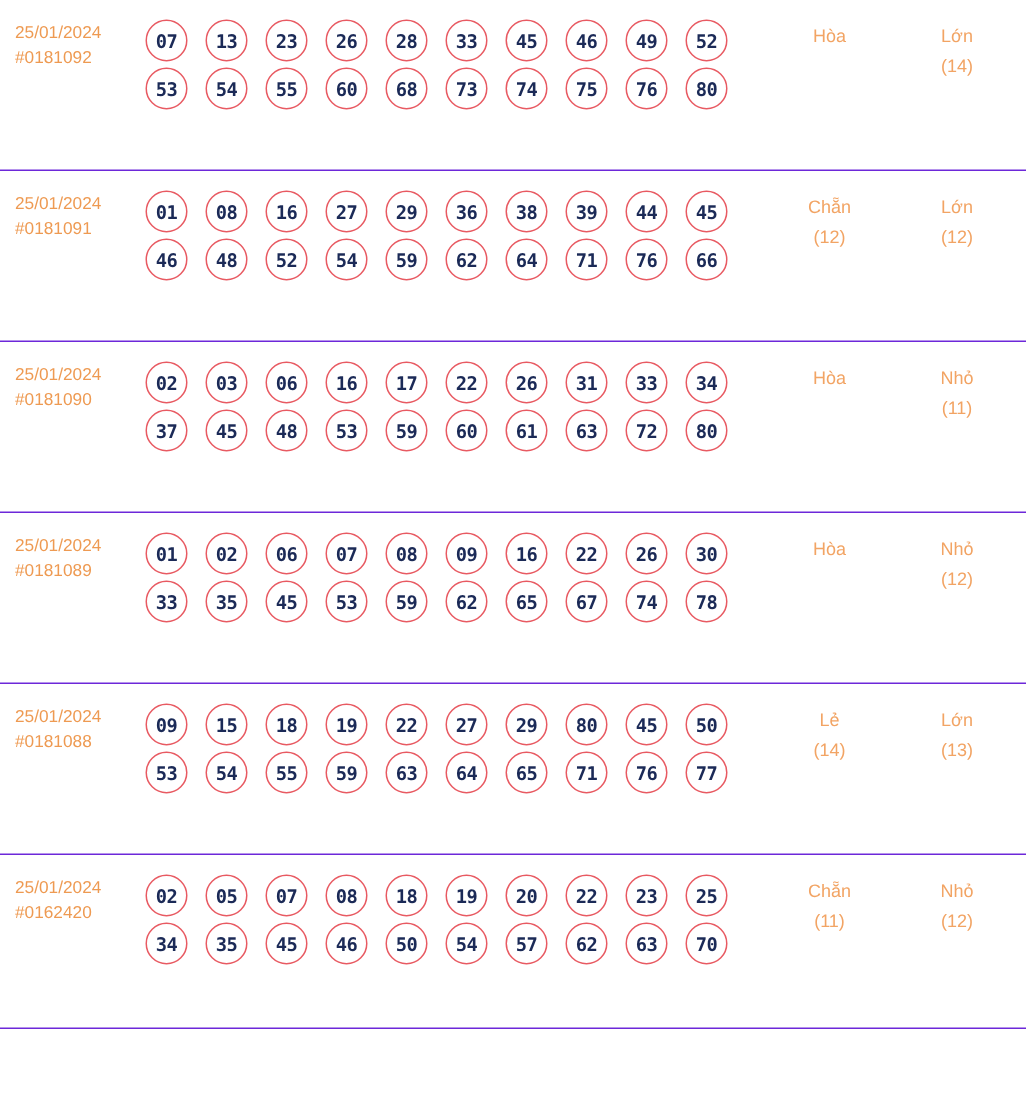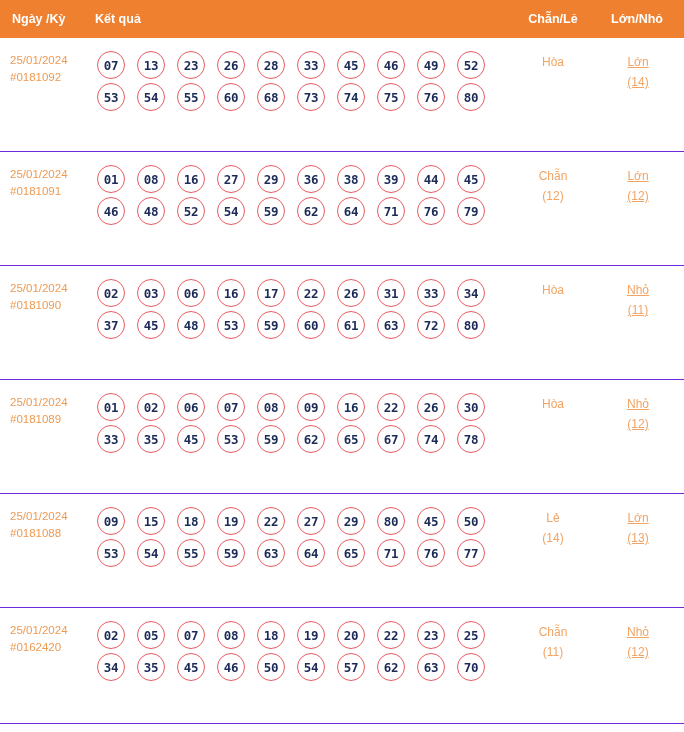--- a/index.html
+++ b/index.html
@@ -109,37 +109,30 @@
     text-align: center;
     padding-top: 1px;
   }
   .cell-oddeven {
     width: 86px;
   }
   .cell-bigsmall {
     width: 88px;
     padding-right: 4px;
     box-sizing: border-box;
-    text-decoration: underline;
   }
   .tag-label { display: block; white-space: nowrap; }
   .tag-count { display: block; white-space: nowrap; }
   .tag-count:empty { display: none; }
 </style>
 </head>
 <body>
 
 <div class="results-table">
 
-  <div class="table-header">
-    <div class="th th-date">Ngày /Kỳ</div>
-    <div class="th th-result">Kết quả</div>
-    <div class="th th-oddeven">Chẵn/Lẻ</div>
-    <div class="th th-bigsmall">Lớn/Nhỏ</div>
-  </div>
 
   <div id="rows-container">
       <div class="result-row">
         <div class="cell-date"><span class="date-line">25/01/2024</span><br><span class="code-line">#0181092</span></div>
         <div class="cell-balls">
           <div class="ball-line">
             <div class="ball">07</div>
             <div class="ball">13</div>
             <div class="ball">23</div>
             <div class="ball">26</div>
@@ -189,21 +182,21 @@
           <div class="ball-line">
             <div class="ball">46</div>
             <div class="ball">48</div>
             <div class="ball">52</div>
             <div class="ball">54</div>
             <div class="ball">59</div>
             <div class="ball">62</div>
             <div class="ball">64</div>
             <div class="ball">71</div>
             <div class="ball">76</div>
-            <div class="ball">79</div>
+            <div class="ball">66</div>
           </div>
         </div>
         <div class="cell-oddeven">
           <span class="tag-label">Chẵn</span>
           <span class="tag-count">(12)</span>
         </div>
         <div class="cell-bigsmall">
           <span class="tag-label">Lớn</span>
           <span class="tag-count">(12)</span>
         </div>

